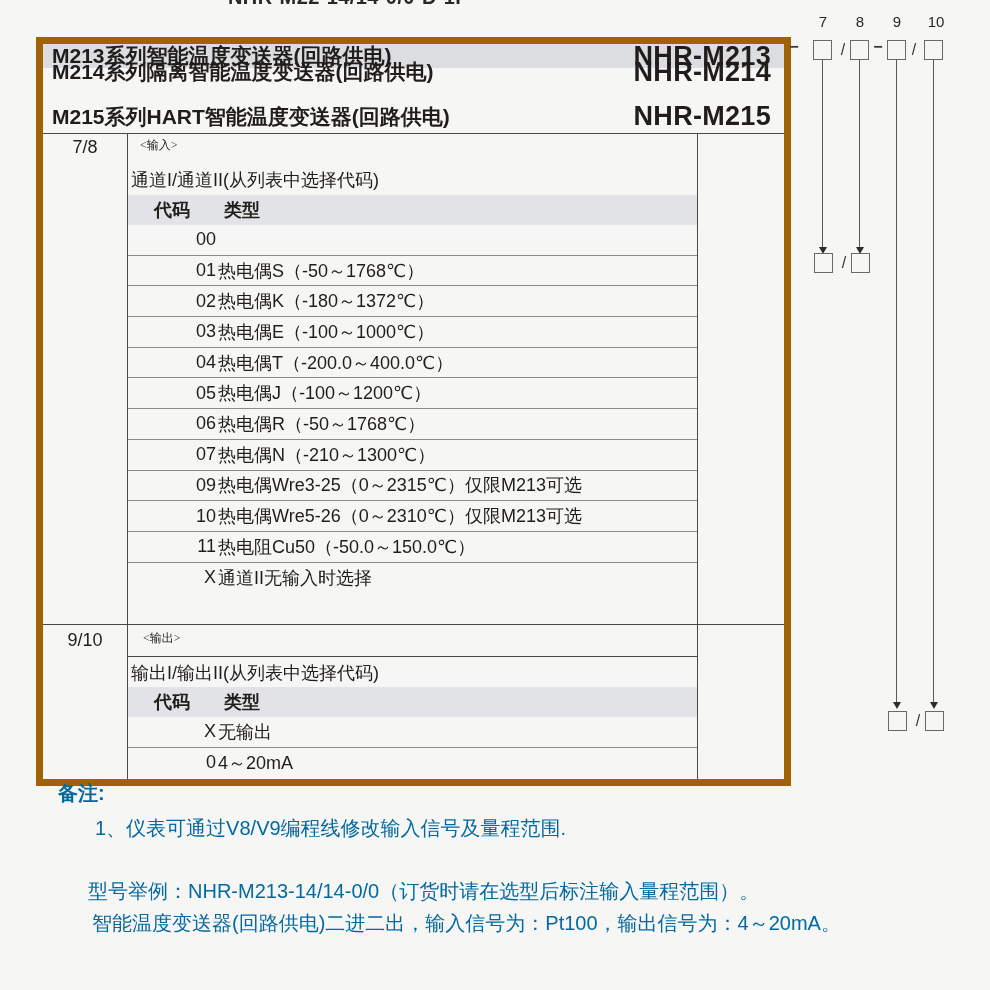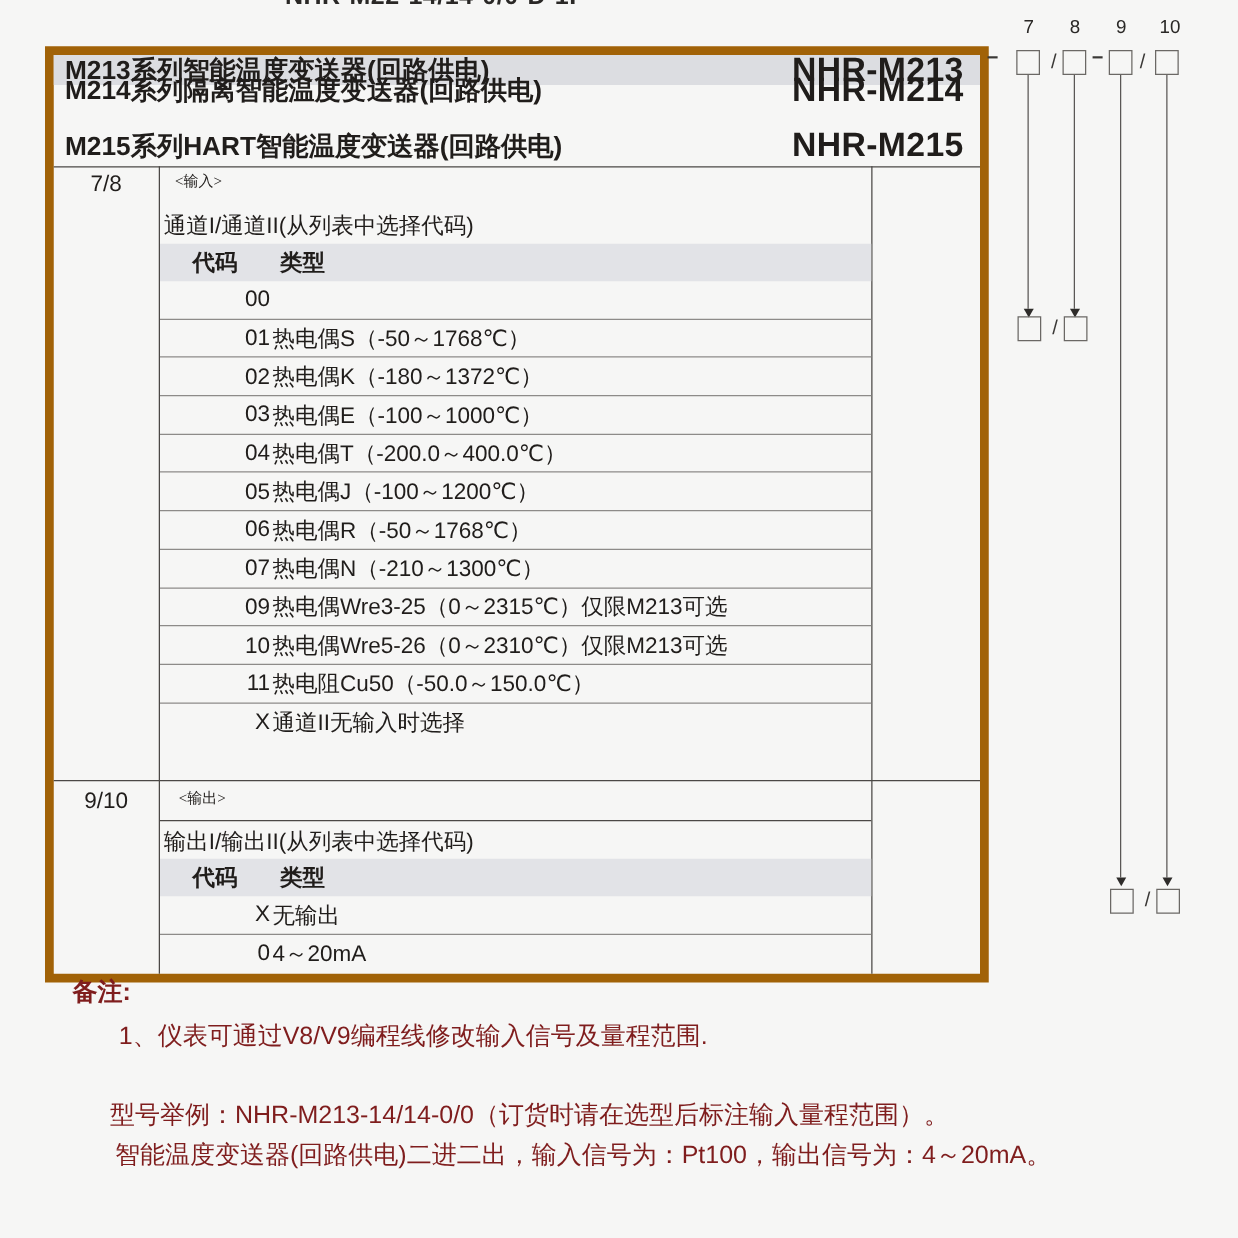--- a/index.html
+++ b/index.html
@@ -67,21 +67,21 @@
   .sym.slash{top:41px;}
   .aline{position:absolute;width:1px;background:#5a5755;}
   #al7{left:822px;top:60px;height:187px;}
   #al8{left:859px;top:60px;height:187px;}
   #al9{left:896px;top:60px;height:642px;}
   #al10{left:933px;top:60px;height:642px;}
   .ahead{position:absolute;width:0;height:0;border-left:4px solid transparent;border-right:4px solid transparent;border-top:7px solid #2e2c2a;}
   .pbox{position:absolute;width:19px;height:20px;border:1px solid #6b6865;box-sizing:border-box;}
 
   
-  .note{position:absolute;font-size:20px;white-space:nowrap;color:#7f1d1d;}
+  .note{position:absolute;font-size:20px;white-space:nowrap;color:#0369a1;}
   .note-label{left:58px;top:780px;font-weight:700;}
   .note1{left:95px;top:815px;}
   .note2{left:95px;top:846px;}
   .note3{left:88px;top:878px;}
   .note4{left:92px;top:910px;}
 </style>
 </head>
 <body>
 
 <div id="stage">

